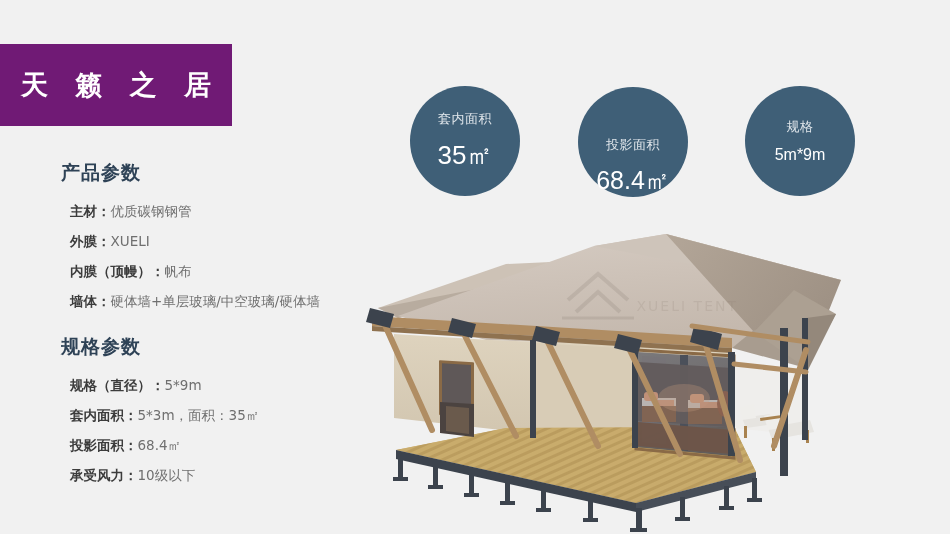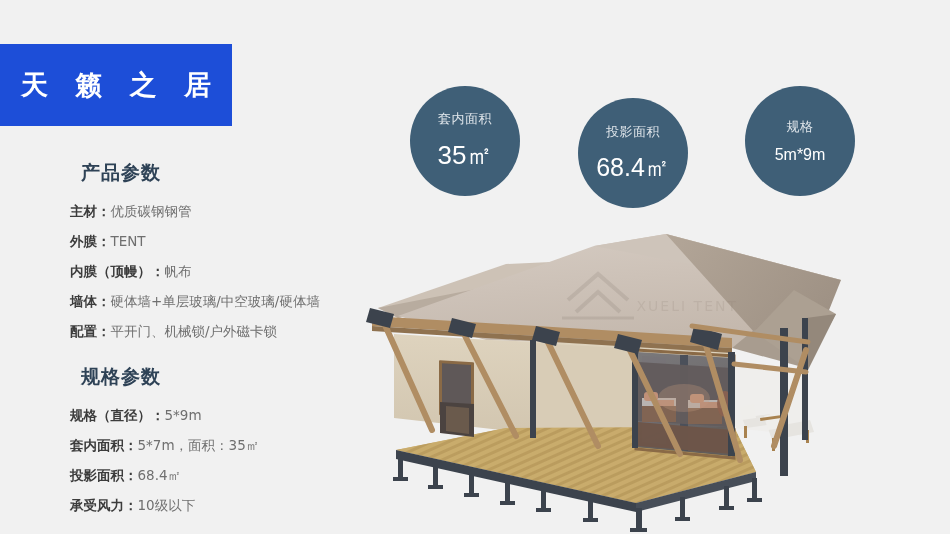--- a/index.html
+++ b/index.html
@@ -8,36 +8,36 @@
     background:#f1f1f1;
     font-family:"Liberation Sans","DejaVu Sans",sans-serif;
     overflow:hidden;
     position:relative;
   }
   .page{position:relative;width:950px;height:534px;background:#f1f1f1;overflow:hidden;}
 
   
   .title-banner{
     position:absolute;left:0;top:44px;width:232px;height:82px;
-    background:#1d4ed8;
+    background:#701a75;
     display:flex;align-items:center;justify-content:center;
     box-sizing:border-box;
   }
   .title-banner .title-text{
     color:#ffffff;font-size:27px;font-weight:bold;
     letter-spacing:9px;text-indent:9px;
     white-space:nowrap;
     font-family:"DejaVu Sans","Liberation Sans",sans-serif;
   }
 
   
   .spec-panel{position:absolute;left:0;top:160px;width:380px;}
   .section-title{
     font-size:19px;font-weight:bold;color:#2e4256;
-    margin:0 0 10px 81px;letter-spacing:1px;
+    margin:0 0 10px 61px;letter-spacing:1px;
     font-family:"DejaVu Sans","Liberation Sans",sans-serif;
   }
   .spec-list{list-style:none;margin:0 0 0 70px;padding:0;}
   .spec-row{
     font-size:13.5px;line-height:30px;white-space:nowrap;
     font-family:"DejaVu Sans","Liberation Sans",sans-serif;
   }
   .spec-label{color:#3c3c3c;font-weight:bold;}
   .spec-value{color:#6f6f6f;font-weight:normal;}
   .group-gap{height:18px;}
@@ -55,21 +55,21 @@
   .stat-circle .stat-label{
     font-size:13px;color:#dfe5ea;margin-bottom:10px;letter-spacing:.5px;
     font-family:"DejaVu Sans","Liberation Sans",sans-serif;
   }
   .stat-circle .stat-value{
     font-size:26px;font-weight:300;color:#ffffff;letter-spacing:0px;
     font-family:Liberation Sans, sans-serif;
     white-space:nowrap;
   }
   .stat-circle.c1{left:10px;top:0px;}
-  .stat-circle.c2{left:178px;top:12px;}
+  .stat-circle.c2{left:178px;top:1px;justify-content:flex-end;}
   .stat-circle.c2 .stat-value{font-size:25px;}
   .stat-circle.c3{left:345px;top:0px;}
   .stat-circle.c3 .stat-value{font-size:16px;}
 
   
   .render{position:absolute;left:336px;top:222px;width:614px;height:312px;}
   .render svg{display:block;}
   .watermark{
     position:absolute;left:212px;top:58px;width:190px;height:62px;
     opacity:.18;pointer-events:none;
@@ -109,42 +109,39 @@
   </div>
 
   <div class="spec-panel">
 
     <h2 class="section-title">产品参数</h2>
     <ul class="spec-list">
       <li class="spec-row">
         <span class="spec-label">主材：</span><span class="spec-value">优质碳钢钢管</span>
       </li>
       <li class="spec-row">
-        <span class="spec-label">外膜：</span><span class="spec-value">TENT</span>
+        <span class="spec-label">外膜：</span><span class="spec-value">XUELI</span>
       </li>
       <li class="spec-row">
         <span class="spec-label">内膜（顶幔）：</span><span class="spec-value">帆布</span>
       </li>
       <li class="spec-row">
         <span class="spec-label">墙体：</span><span class="spec-value">硬体墙+单层玻璃/中空玻璃/硬体墙</span>
-      </li>
-      <li class="spec-row">
-        <span class="spec-label">配置：</span><span class="spec-value">平开门、机械锁/户外磁卡锁</span>
       </li>
     </ul>
 
     <div class="group-gap"></div>
 
     <h2 class="section-title">规格参数</h2>
     <ul class="spec-list">
       <li class="spec-row">
         <span class="spec-label">规格（直径）：</span><span class="spec-value">5*9m</span>
       </li>
       <li class="spec-row">
-        <span class="spec-label">套内面积：</span><span class="spec-value">5*7m，面积：35㎡</span>
+        <span class="spec-label">套内面积：</span><span class="spec-value">5*3m，面积：35㎡</span>
       </li>
       <li class="spec-row">
         <span class="spec-label">投影面积：</span><span class="spec-value">68.4㎡</span>
       </li>
       <li class="spec-row">
         <span class="spec-label">承受风力：</span><span class="spec-value">10级以下</span>
       </li>
     </ul>
   </div>
 

